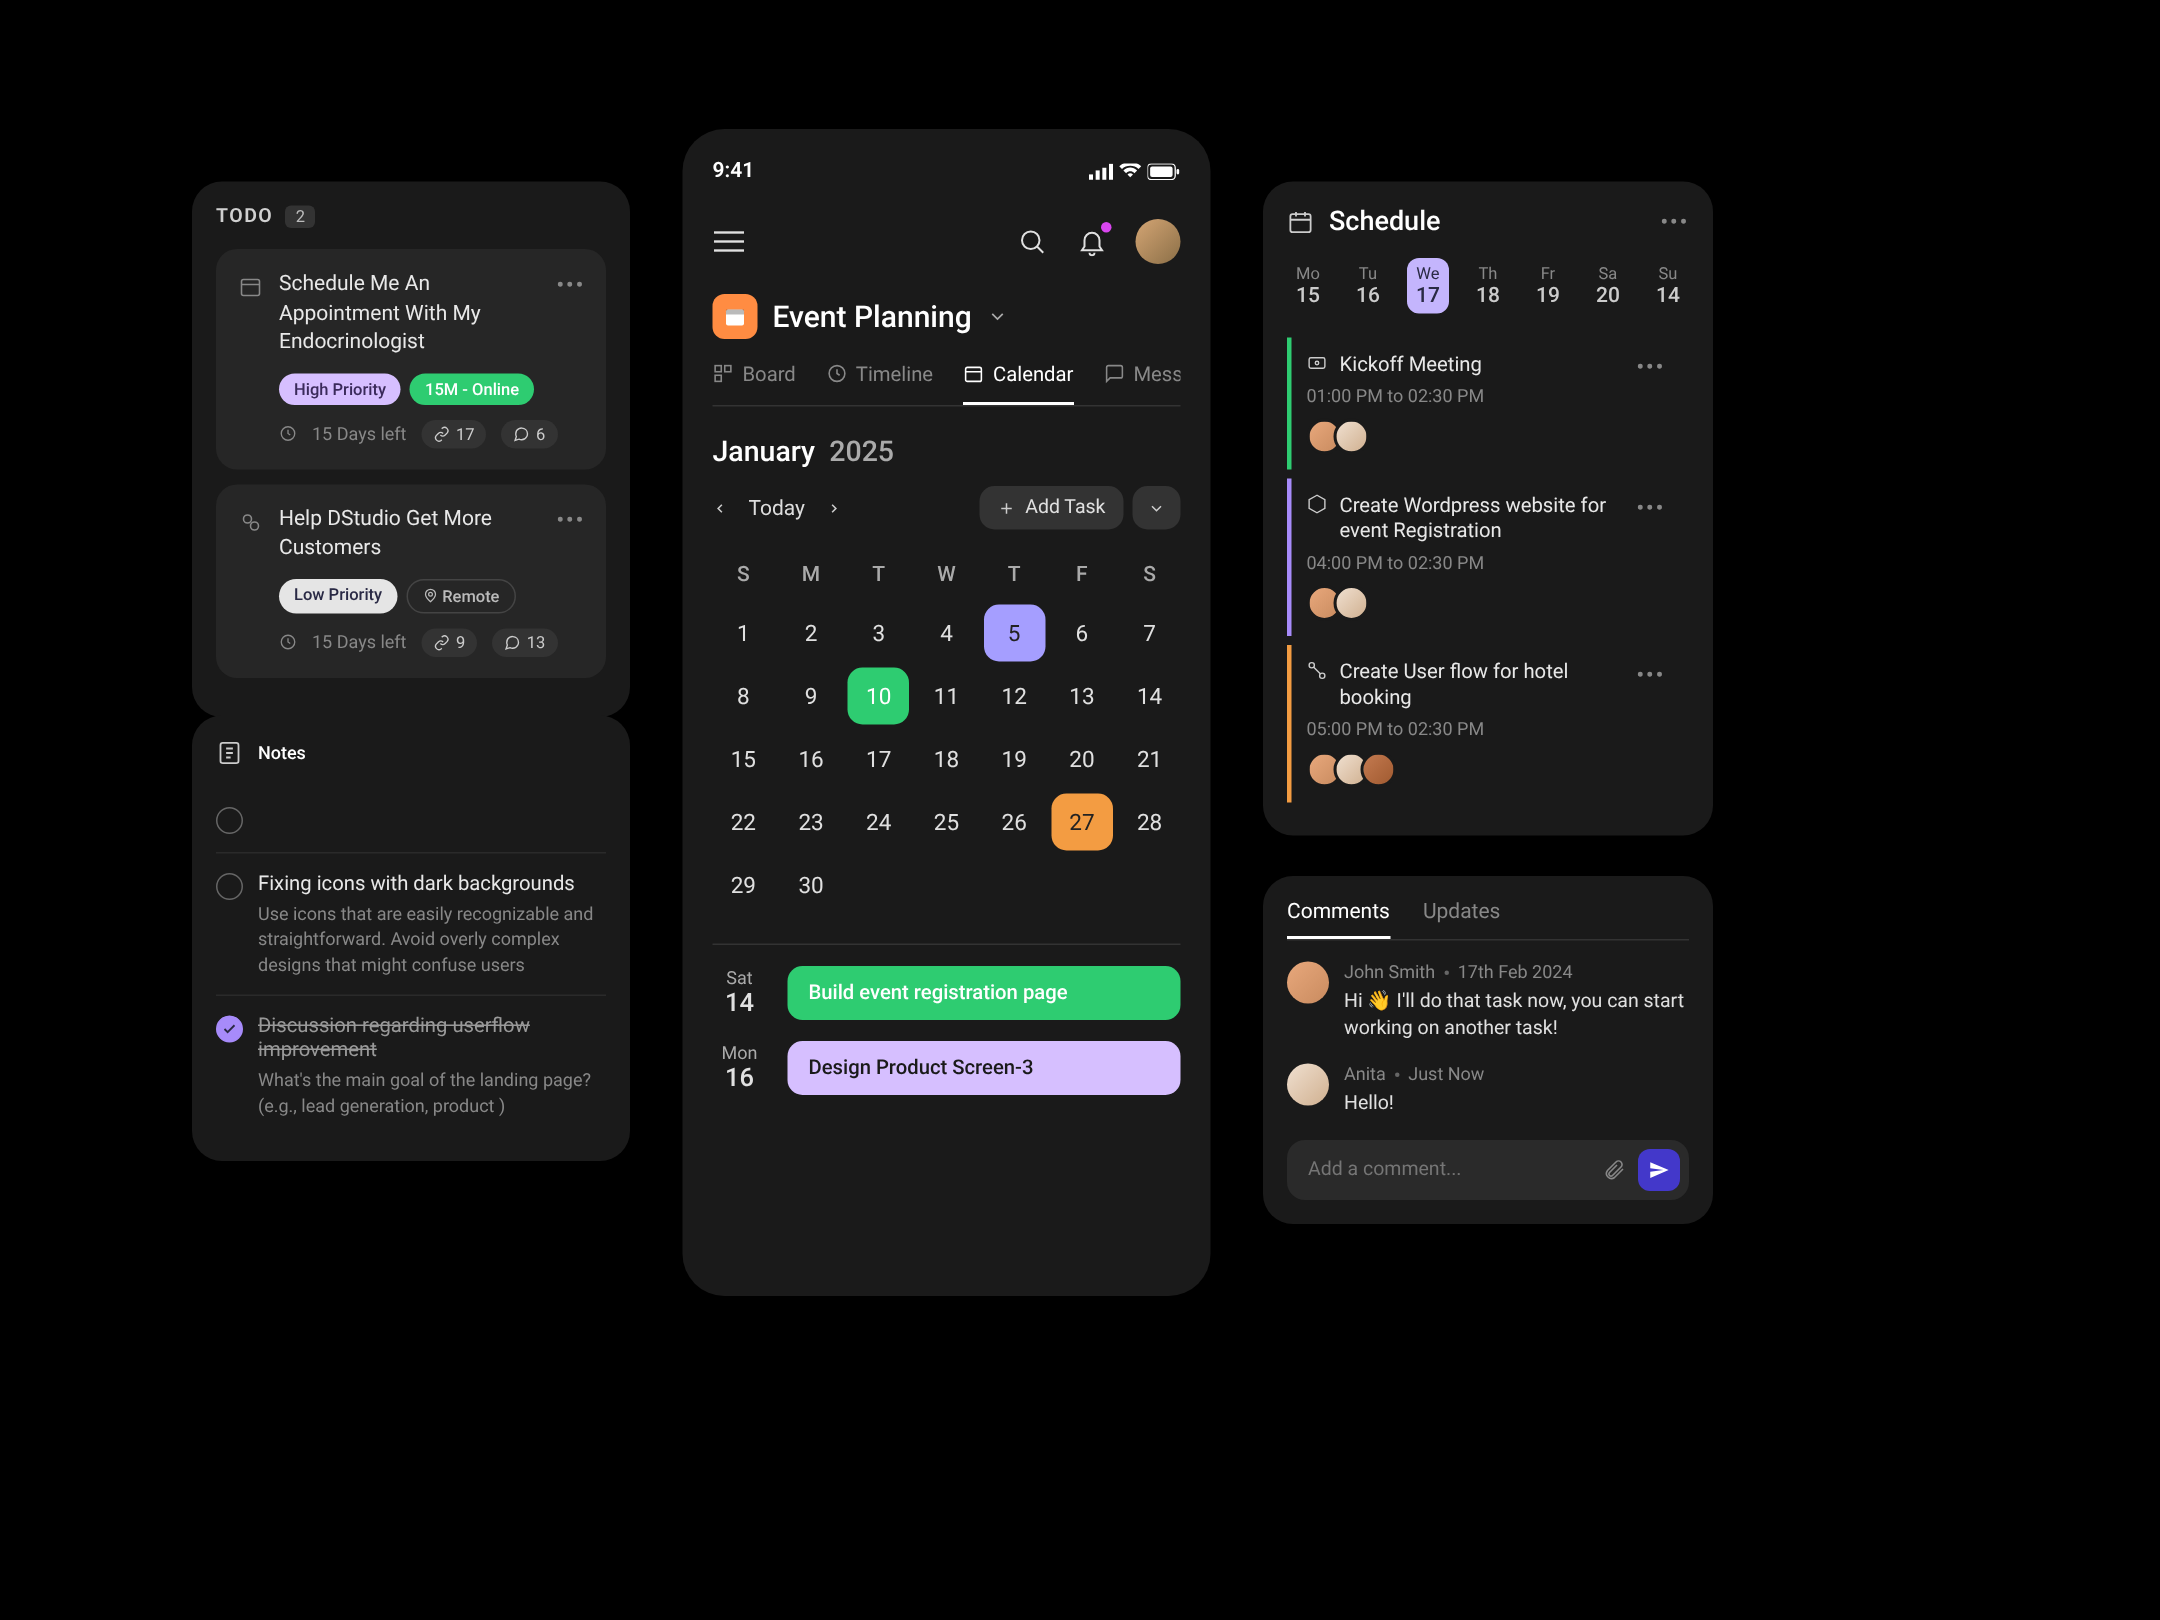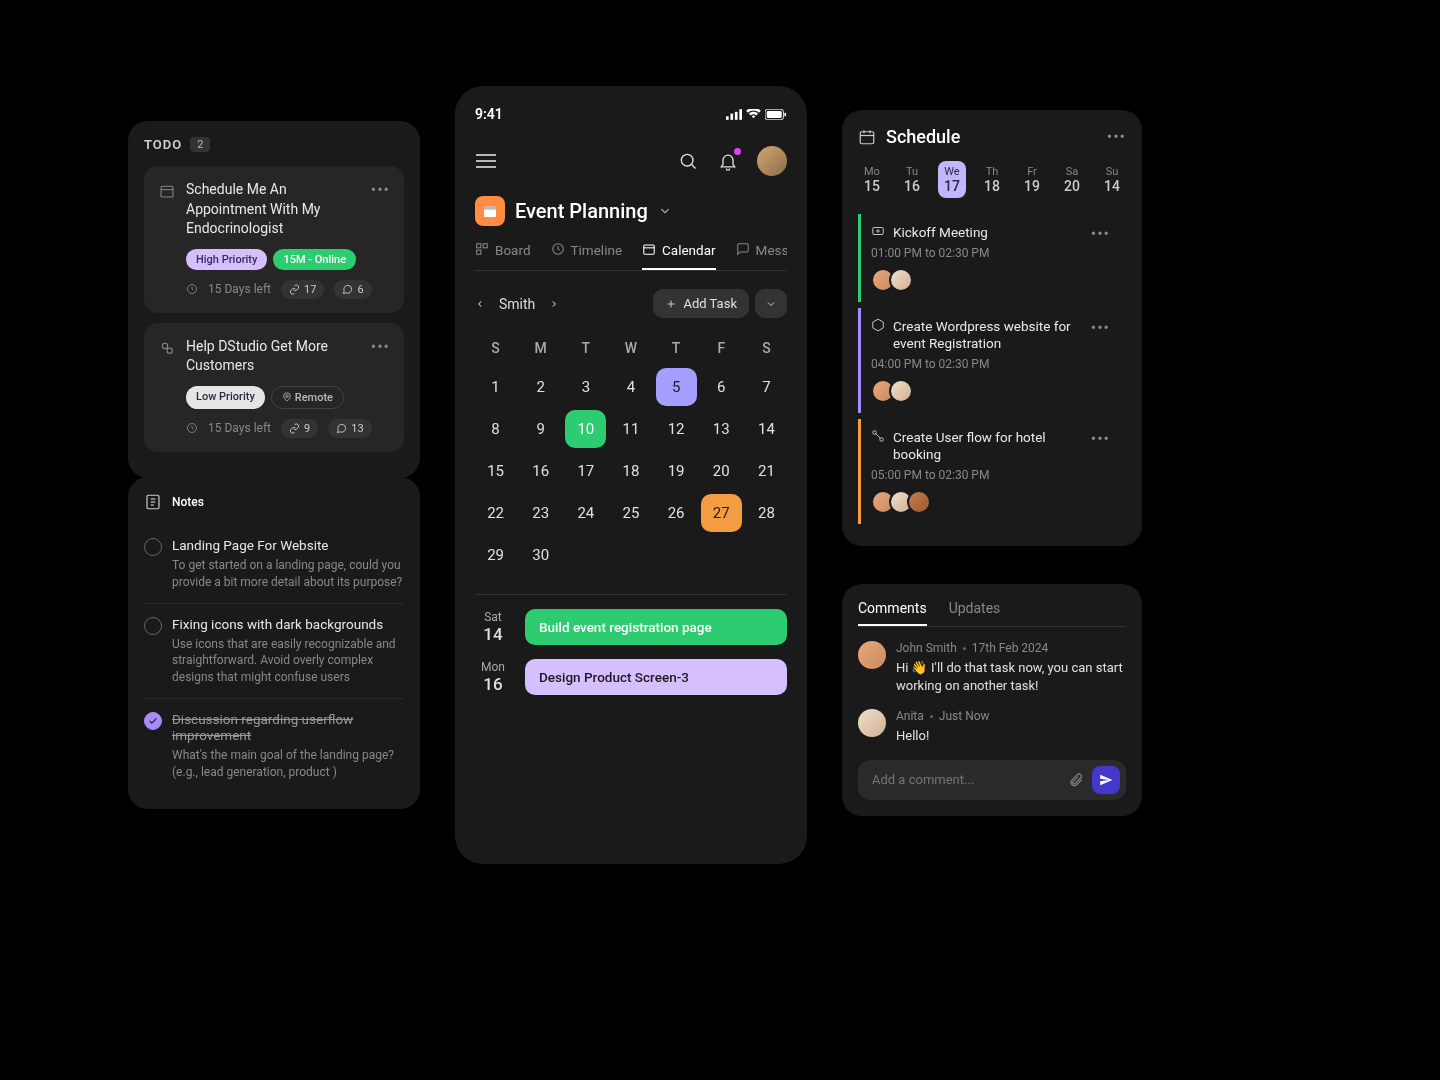--- a/index.html
+++ b/index.html
@@ -1,21 +1,21 @@
 <!DOCTYPE html>
 <html><head>
 <meta charset="utf-8">
 <style>
 *{margin:0;padding:0;box-sizing:border-box;font-family:-apple-system,BlinkMacSystemFont,'Segoe UI',Roboto,sans-serif}
 body{background:#000;width:1440px;height:1080px;position:relative;color:#fff}
 .card{background:#1a1a1a;border-radius:20px;padding:16px}
 .panel-todo{position:absolute;left:128px;top:121px;width:292px}
 .panel-notes{position:absolute;left:128px;top:477px;width:292px}
 .panel-phone{position:absolute;left:455px;top:86px;width:352px;height:778px;background:#1a1a1a;border-radius:28px;padding:20px}
-.panel-schedule{position:absolute;left:842px;top:110px;width:300px}
+.panel-schedule{position:absolute;left:842px;top:121px;width:300px}
 .panel-comments{position:absolute;left:842px;top:584px;width:300px}
 .todo-header{display:flex;align-items:center;gap:8px;margin-bottom:14px}
 .todo-title{font-size:13px;font-weight:600;letter-spacing:1px;color:#d0d0d0}
 .todo-count{background:#333;color:#bbb;font-size:11px;padding:1px 7px;border-radius:4px}
 .todo-item{background:#262626;border-radius:14px;padding:14px;margin-bottom:10px}
 .todo-top{display:flex;gap:10px;align-items:flex-start}
 .todo-icon{width:18px;height:18px;flex-shrink:0;margin-top:2px;display:flex;align-items:center;justify-content:center}
 .todo-text{flex:1;font-size:14px;line-height:1.4;color:#e8e8e8}
 .todo-more{cursor:pointer;color:#888;font-size:16px;letter-spacing:1px}
 .todo-tags{display:flex;gap:6px;margin:10px 0 10px 28px}
@@ -191,24 +191,20 @@
           <line x1="9" y1="8" x2="15" y2="8"></line>
           <line x1="9" y1="12" x2="15" y2="12"></line>
           <line x1="9" y1="16" x2="13" y2="16"></line>
         </svg>
     </span>
     <span class="notes-title">Notes</span>
   </div>
   <div id="notes-list">
       <div class="note-item">
     <div class="note-check "></div>
-    <div class="note-body">
-      <div class="note-title ">Landing Page For Website</div>
-      <div class="note-desc">To get started on a landing page, could you provide a bit more detail about its purpose?</div>
-    </div>
   </div>
       <div class="note-item">
     <div class="note-check "></div>
     <div class="note-body">
       <div class="note-title ">Fixing icons with dark backgrounds</div>
       <div class="note-desc">Use icons that are easily recognizable and straightforward. Avoid overly complex designs that might confuse users</div>
     </div>
   </div>
       <div class="note-item">
     <div class="note-check checked">
@@ -306,28 +302,31 @@
         </svg>
         <span>Calendar</span>
       </div>
       <div class="tab ">
         <svg width="14" height="14" viewBox="0 0 24 24" fill="none" stroke="currentColor" stroke-width="1.8">
           <path d="M21 15a2 2 0 01-2 2H7l-4 4V5a2 2 0 012-2h14a2 2 0 012 2z"></path>
         </svg>
         <span>Messa</span>
       </div>
     </div>
+  <div class="cal-header">
+    <span>January</span>&nbsp;&nbsp;<span style="color:#aaa">2025</span>
+  </div>
   <div class="cal-nav">
     <div class="cal-nav-left">
       <span>
           <svg width="10" height="14" viewBox="0 0 24 24" fill="none" stroke="#ccc" stroke-width="2.5">
             <polyline points="15 18 9 12 15 6"></polyline>
           </svg>
         </span>
-      <span>Smith</span>
+      <span>Today</span>
       <span>
           <svg width="10" height="14" viewBox="0 0 24 24" fill="none" stroke="#ccc" stroke-width="2.5">
             <polyline points="9 18 15 12 9 6"></polyline>
           </svg>
         </span>
     </div>
     <div class="cal-nav-right">
       <button class="add-task-btn">
         <svg width="12" height="12" viewBox="0 0 24 24" stroke="#ccc" stroke-width="2">
             <line x1="12" y1="5" x2="12" y2="19"></line>

